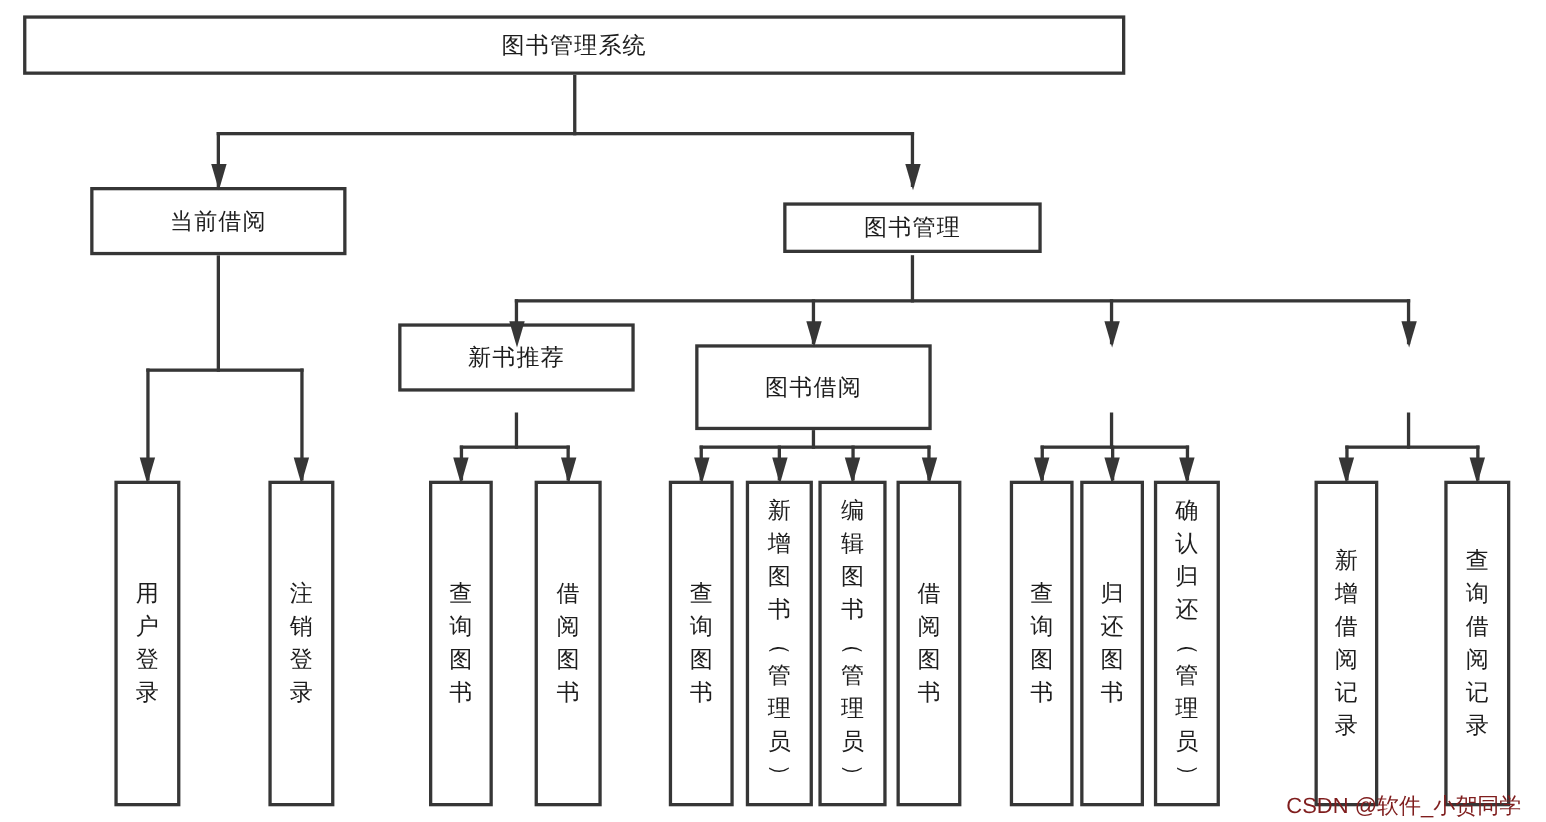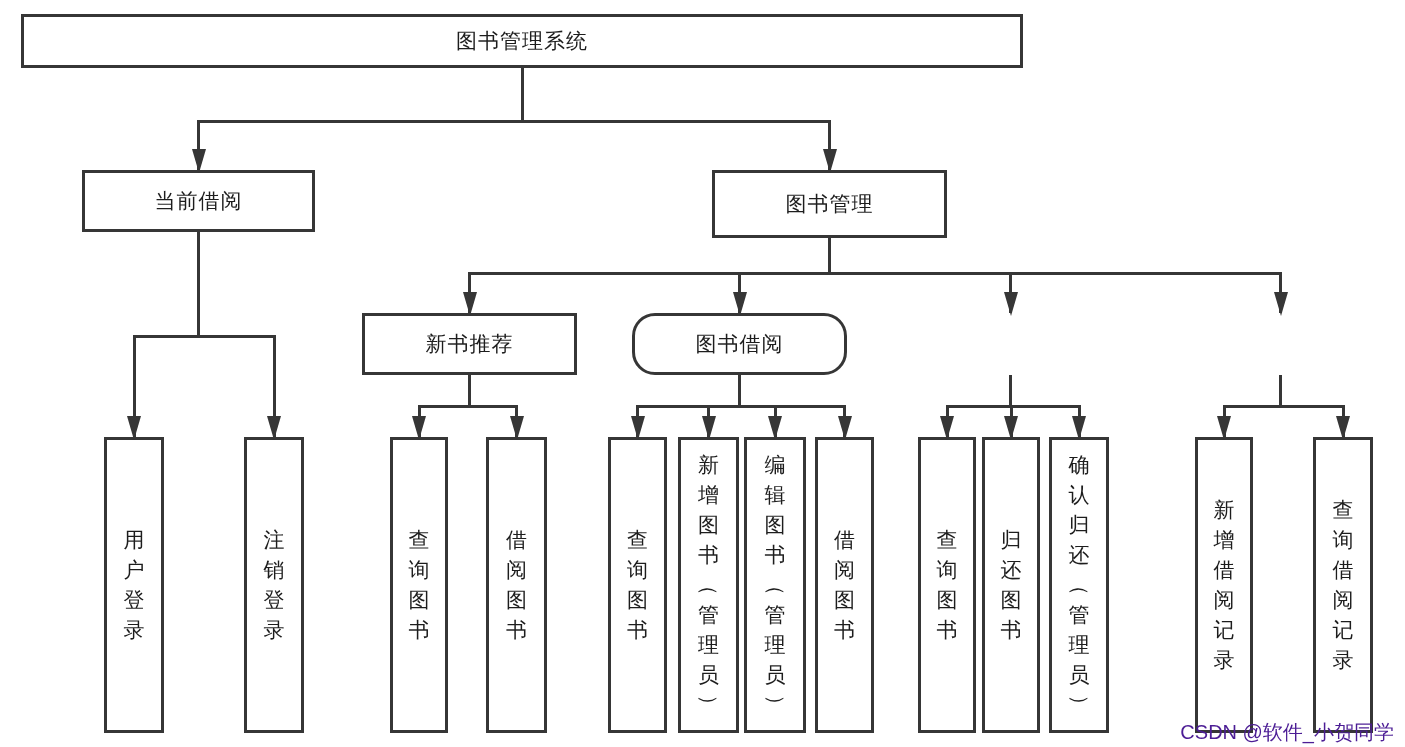--- a/index.html
+++ b/index.html
@@ -56,45 +56,45 @@
     width: 0;
     height: 0;
     border-left: 7px solid transparent;
     border-right: 7px solid transparent;
     border-top: 24px solid #363636;
     z-index: 3;
   }
   .watermark {
     position: absolute;
     top: 719px;
-    right: 11px;
+    right: 22px;
     font-size: 20px;
-    color: #4c1d95;
+    color: #7f1d1d;
     z-index: 5;
     white-space: nowrap;
   }
 </style>
 </head>
 <body>
 
 <div class="stage">
   <div class="watermark">CSDN @软件_小贺同学</div>
 <div class="node horizontal" style="left: 21px; top: 14px; width: 1002px; height: 54px;">
       <div class="label">图书管理系统</div>
     </div>
     <div class="node horizontal" style="left: 82px; top: 170px; width: 233px; height: 62px;">
       <div class="label">当前借阅</div>
     </div>
-    <div class="node horizontal" style="left: 712px; top: 170px; width: 235px; height: 68px;">
+    <div class="node horizontal" style="left: 712px; top: 184px; width: 235px; height: 46px;">
       <div class="label">图书管理</div>
     </div>
-    <div class="node horizontal" style="left: 362px; top: 313px; width: 215px; height: 62px;">
+    <div class="node horizontal" style="left: 362px; top: 294px; width: 215px; height: 62px;">
       <div class="label">新书推荐</div>
     </div>
-    <div class="node horizontal" style="left: 632px; top: 313px; width: 215px; height: 62px; border-radius: 23px;">
+    <div class="node horizontal" style="left: 632px; top: 313px; width: 215px; height: 78px;">
       <div class="label">图书借阅</div>
     </div>
     <div class="node vertical" style="left: 104px; top: 437px; width: 60px; height: 296px;">
       <div class="label">
         <span class="vchar">用</span>
         <span class="vchar">户</span>
         <span class="vchar">登</span>
         <span class="vchar">录</span>
       </div>
     </div>

